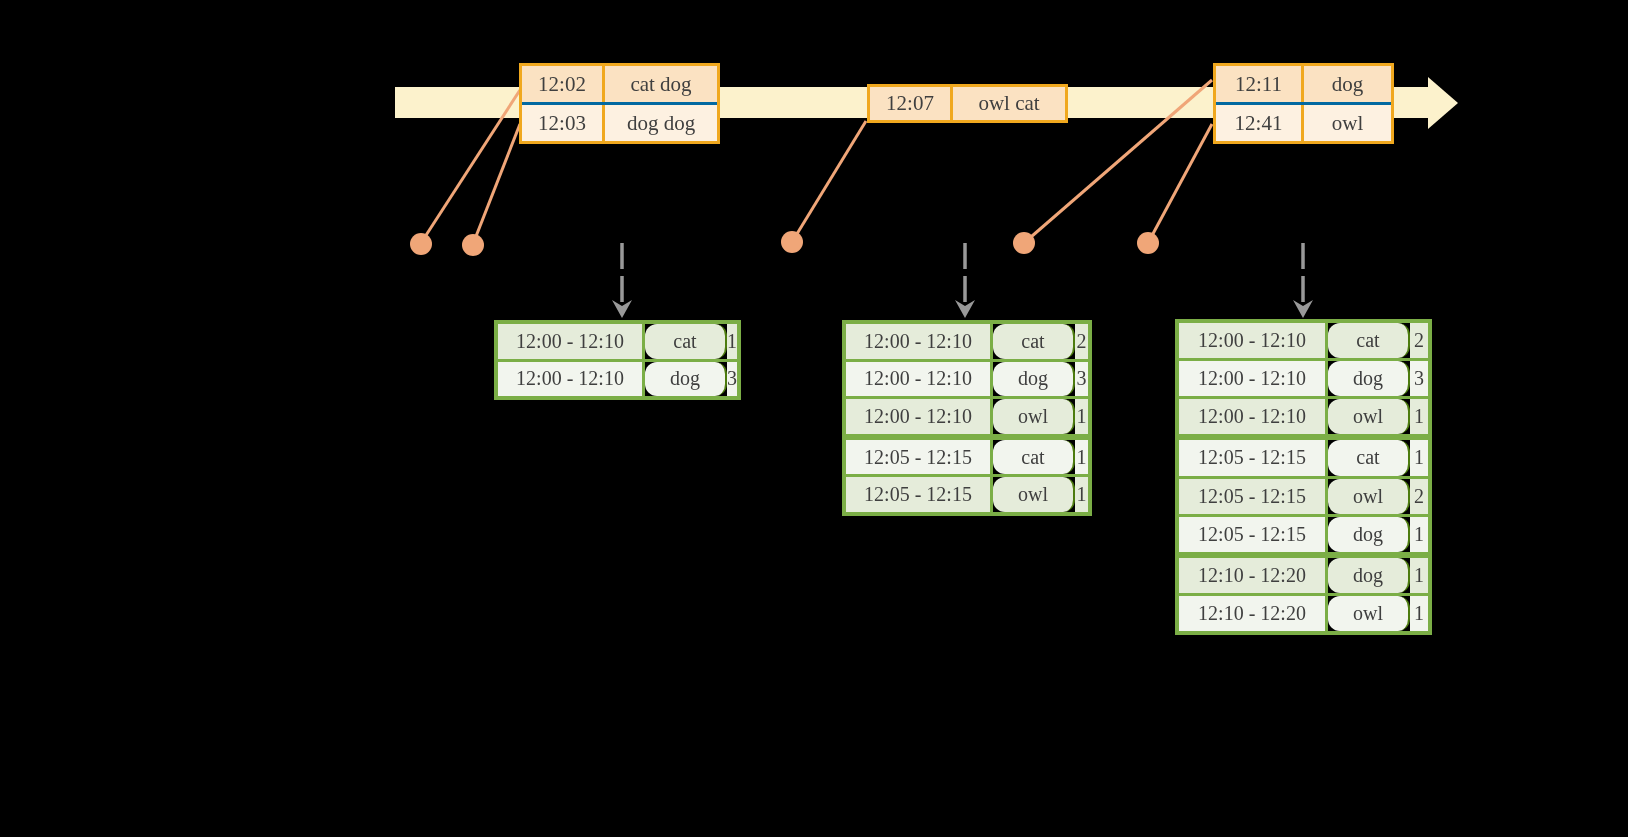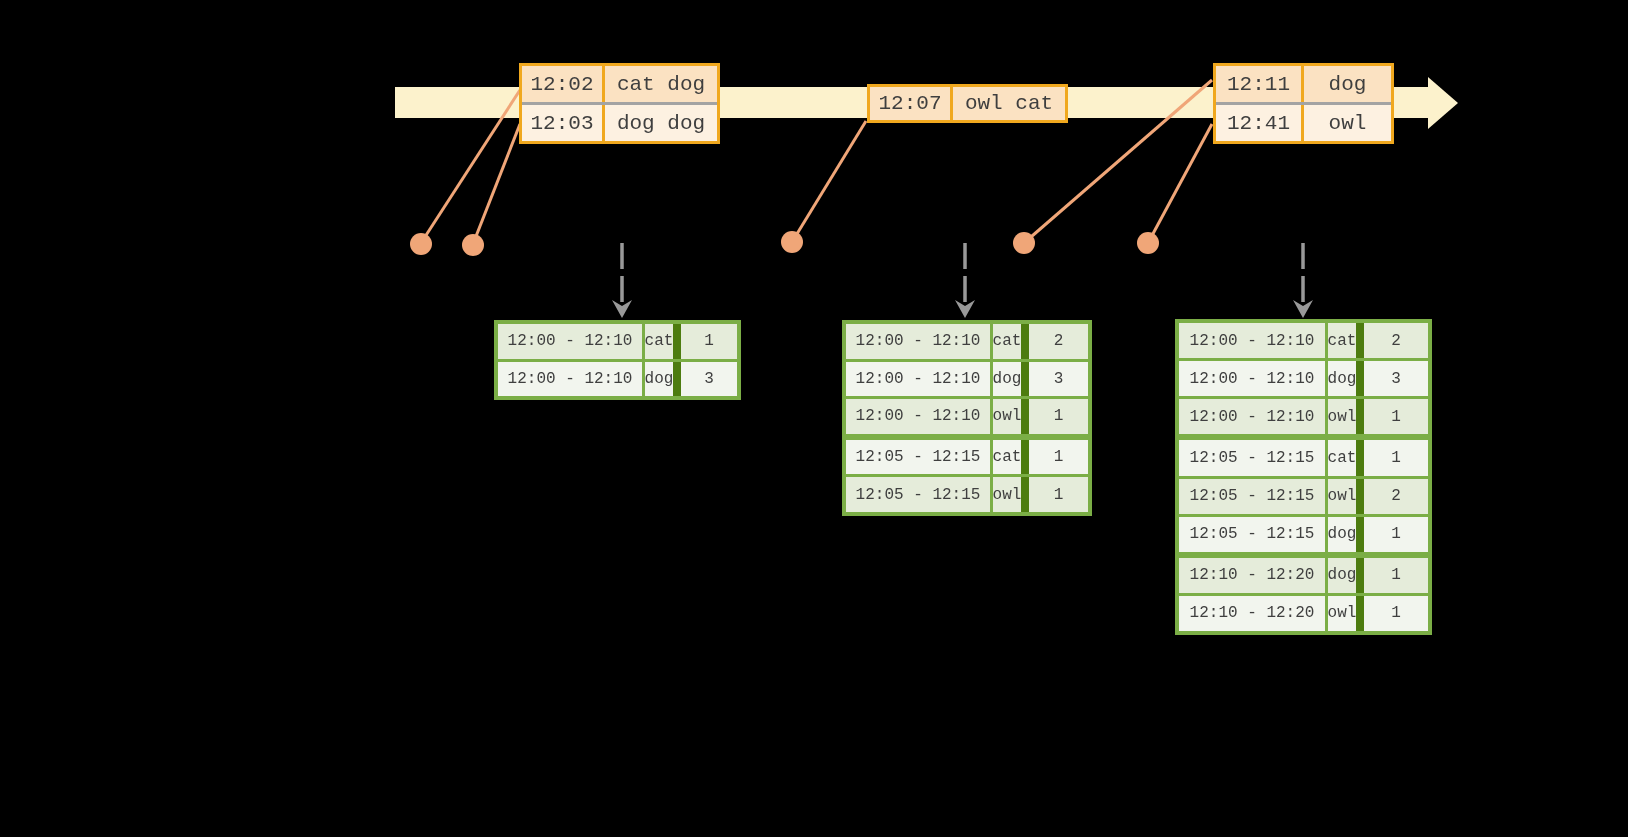--- a/index.html
+++ b/index.html
@@ -1,41 +1,41 @@
 <!DOCTYPE html>
 <html><head>
 <meta charset="utf-8">
 <style>
   html,body{margin:0;padding:0;background:#000;}
   .canvas{
     position:relative;width:1628px;height:837px;background:#000;overflow:hidden;
-    font-family:Liberation Mono, monospace;color:#3f3f3f;
+    font-family:Liberation Serif, serif;color:#3f3f3f;
   }
   .overlay{position:absolute;left:0;top:0;width:1628px;height:837px;}
 
   
   .etable{position:absolute;box-sizing:border-box;border:3px solid #f0a81e;display:flex;flex-direction:column;}
   .erow{flex:1;display:flex;}
-  .erow + .erow{border-top:3px solid #a3a3a3;}
+  .erow + .erow{border-top:3px solid #0369a1;}
   .ecell{display:flex;align-items:center;justify-content:center;font-size:21px;box-sizing:border-box;}
   .ecell.time{width:83px;border-right:3px solid #f0a81e;}
   .et3 .ecell.time{width:88px;}
   .ecell.words{flex:1;}
   .erow.peach .ecell{background:#fbe2c2;}
   .erow.cream .ecell{background:#fdf1e1;}
 
   
   .rtable{position:absolute;box-sizing:border-box;border:4px solid #7bae46;display:flex;flex-direction:column;}
   .rrow{flex:1;display:flex;}
   .rrow + .rrow{border-top:3px solid #7bae46;}
   .rrow.group-start{border-top:6px solid #7bae46;}
-  .rcell{display:flex;align-items:center;justify-content:center;font-size:16px;box-sizing:border-box;}
+  .rcell{display:flex;align-items:center;justify-content:center;font-size:20px;box-sizing:border-box;}
   .rcell.window{width:147px;border-right:3px solid #7bae46;}
   .rt3 .rcell.window{width:149px;}
-  .rcell.word{width:36px;border-right:8px solid #4d7c0f;}
+  .rcell.word{width:82px;border-right:2px solid #4d7c0f;border-radius:12px;}
   .rcell.count{flex:1;}
   .rrow.dark .rcell{background:#e5ecda;}
   .rrow.light .rcell{background:#f2f5ee;}
 </style>
 </head>
 <body>
 
 <div class="canvas">
 
   <svg class="overlay" width="1628" height="837" viewBox="0 0 1628 837">

